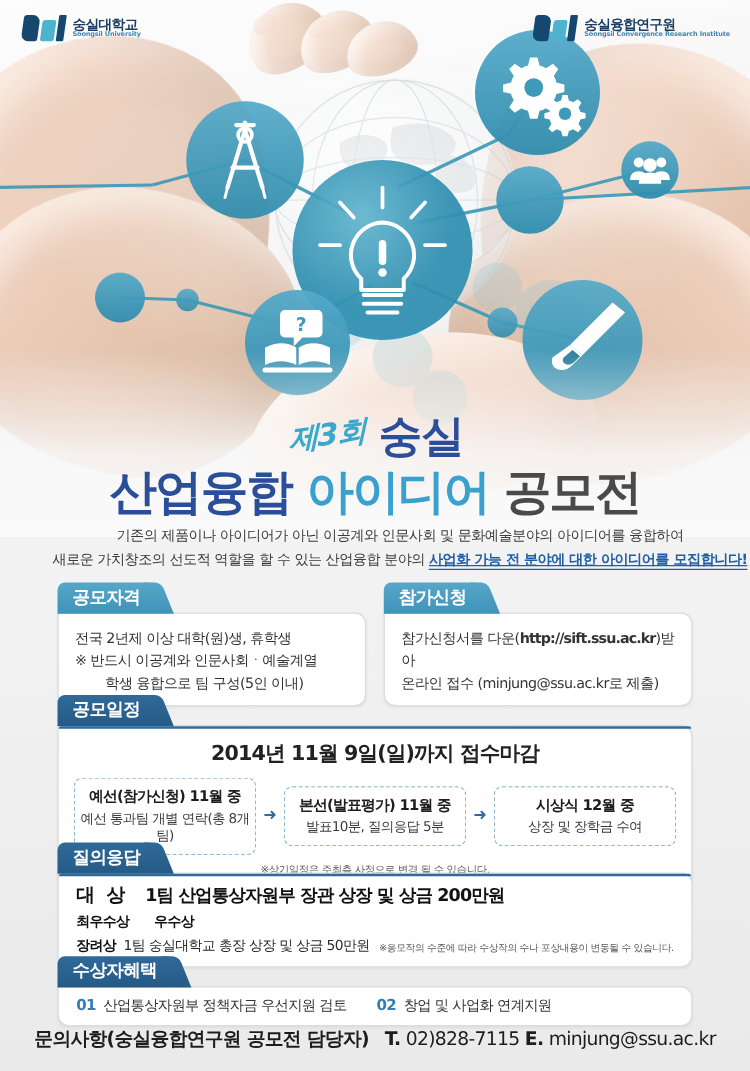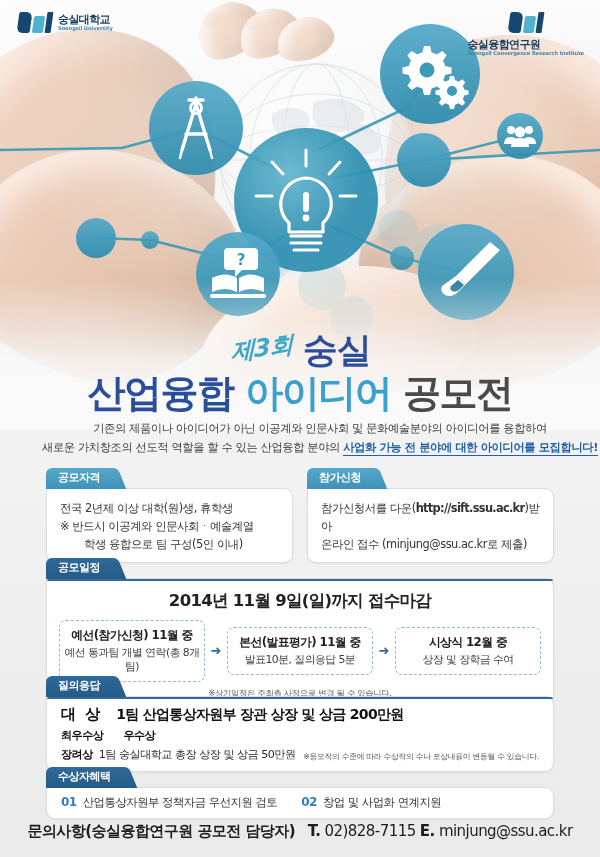--- a/index.html
+++ b/index.html
@@ -179,31 +179,32 @@
     line-height: 1.65;
     color: #3a3a3a;
     letter-spacing: -.4px;
     margin-left: 20px;
   }
   .lead-hi {
     color: #1f5fa8;
     font-weight: 700;
     border-bottom: 1px solid #1f5fa8;
     padding-bottom: 1px;
+    text-decoration: underline;
   }
 
   
   .section { position: absolute; }
 
   .tab {
     display: inline-block;
     position: relative;
     z-index: 3;
     padding: 3px 13px 3px 12px;
-    font-size: 11px;
+    font-size: 14px;
     font-weight: 700;
     color: #fff;
     letter-spacing: -.5px;
     border-radius: 6px 6px 0 0;
     line-height: 1.35;
   }
   .tab.light { background: linear-gradient(180deg,#56a7c9,#3f93b8); }
   .tab.dark  { background: linear-gradient(180deg,#2f6a9a,#255a85); }
 
   .tab::after {
@@ -298,21 +299,21 @@
     font-size: 15px;
     color: #1d1d1d;
     letter-spacing: -.55px;
   }
   .contact b { font-weight: 700; }
   .contact .lbl { font-weight: 700; }
 
   
   .logo { position: absolute; top: 12px; display: flex; align-items: center; gap: 6px; }
   .logo-left { left: 18px; }
-  .logo-right { right: 16px; flex-direction: column; }
+  .logo-right { right: 16px; }
   .logo-mark { display: flex; align-items: flex-end; gap: 2px; height: 21px; }
   .lm-s { width: 13px; height: 21px; background: #16486f; border-radius: 2px 6px 2px 6px;
           transform: skewX(-8deg); }
   .lm-u { width: 11px; height: 17px; background: #4fb3cf; border-radius: 2px; transform: skewX(-8deg); }
   .lm-i { width: 6px;  height: 21px; background: #16486f; border-radius: 1px; transform: skewX(-8deg); }
   .logo-txt { line-height: 1.05; }
   .logo-ko { font-size: 11px; font-weight: 700; color: #1b3f63; letter-spacing: -.6px; white-space: nowrap; }
   .logo-en { font-size: 5.2px; font-weight: 700; color: #3f86ad; letter-spacing: -.1px; white-space: nowrap; }
 </style>
 </head>

